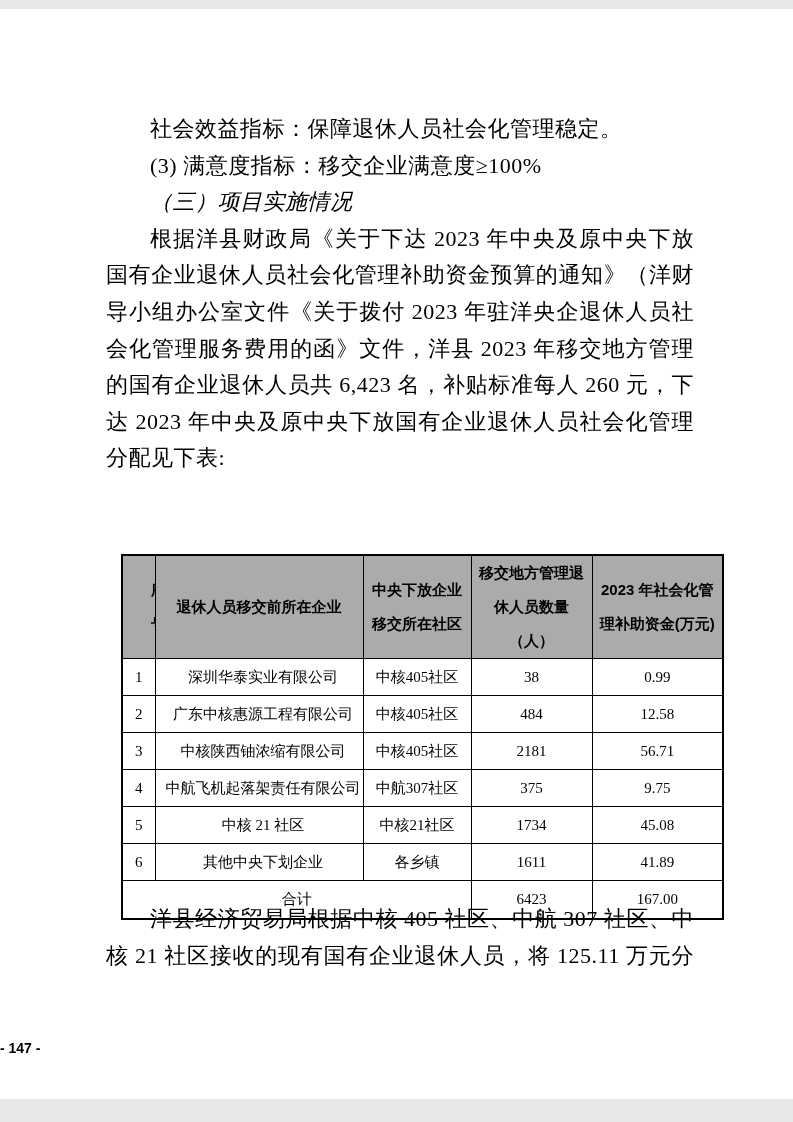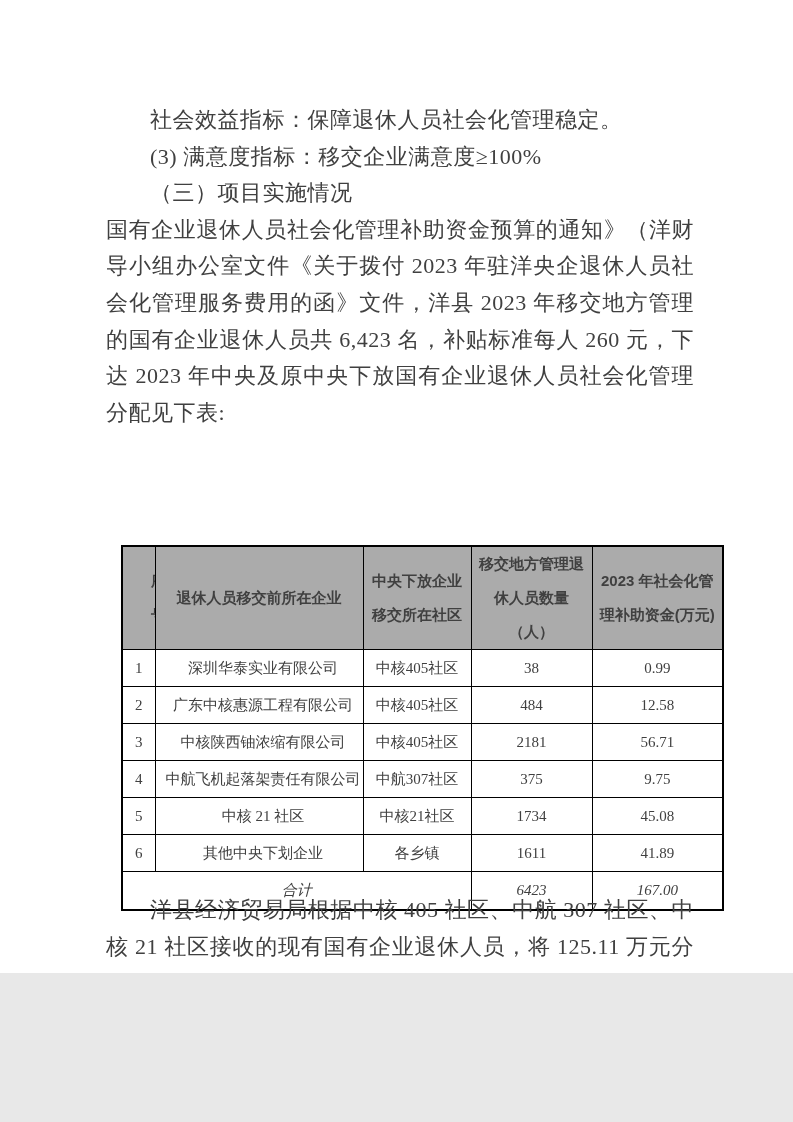--- a/index.html
+++ b/index.html
@@ -1,42 +1,42 @@
 <!DOCTYPE html>
 <html><head>
 <meta charset="utf-8">
 <style>
   * { margin:0; padding:0; box-sizing:border-box; }
   html,body { background:#e8e8e8; }
   .page {
     position:relative;
-    width:793px; height:973px;
+    width:793px; height:1090px;
     background:#ffffff;
     font-family:"Liberation Serif","DejaVu Serif",serif;
-    color:#404040;
+    color:#000000;
     overflow:hidden;
-    margin:0 auto;
+    margin:9px auto;
   }
   .textblock {
     position:absolute;
     left:106px; width:588px;
     font-size:22px;
     line-height:36.6px;
     letter-spacing:0.5px;
   }
   .tb1 { top:102px; }
   .tb2 { top:892px; }
   .line { white-space:nowrap; }
   .line.first { text-indent:2em; }
   .line.j {
     white-space:normal;
     text-align:justify;
     text-align-last:justify;
   }
-  .heading { }
+  .heading { font-style:italic; }
   table.alloc {
     position:absolute;
     left:121px; top:545px;
     width:601px;
     border-collapse:collapse;
     table-layout:fixed;
     border:2px solid #000;
     font-size:15px;
   }
   table.alloc td, table.alloc th {
@@ -49,39 +49,40 @@
   table.alloc th {
     height:80px;
     font-family:"Liberation Sans","DejaVu Sans",sans-serif;
     font-weight:bold;
     white-space:pre-line;
     line-height:34px;
     padding:0 2px;
   }
   table.alloc td { height:37px; }
   td.company { text-align:left; padding-left:8px; }
-  tr.total-row td { height:38px;font-style:italic; }
+  tr.total-row td { height:38px; }
   .footer {
     position:absolute;
     left:0; top:1031px; width:100%;
     text-align:left;
     font-family:"Liberation Sans","DejaVu Sans",sans-serif;
     font-weight:bold;
     font-size:14px;
   }
 </style>
 </head>
 <body>
 
 <div class="page">
 
   <div class="textblock tb1">
     <div class="line first">社会效益指标：保障退休人员社会化管理稳定。</div>
     <div class="line first">(3) 满意度指标：移交企业满意度≥100%</div>
     <div class="line first heading">（三）项目实施情况</div>
+    <div class="line first j">根据洋县财政局《关于下达 2023 年中央及原中央下放</div>
     <div class="line j">国有企业退休人员社会化管理补助资金预算的通知》（洋财</div>
     <div class="line j">导小组办公室文件《关于拨付 2023 年驻洋央企退休人员社</div>
     <div class="line j">会化管理服务费用的函》文件，洋县 2023 年移交地方管理</div>
     <div class="line j">的国有企业退休人员共 6,423 名，补贴标准每人 260 元，下</div>
     <div class="line j">达 2023 年中央及原中央下放国有企业退休人员社会化管理</div>
     <div class="line">分配见下表:</div>
   </div>
 
   <table class="alloc">
     <colgroup>

